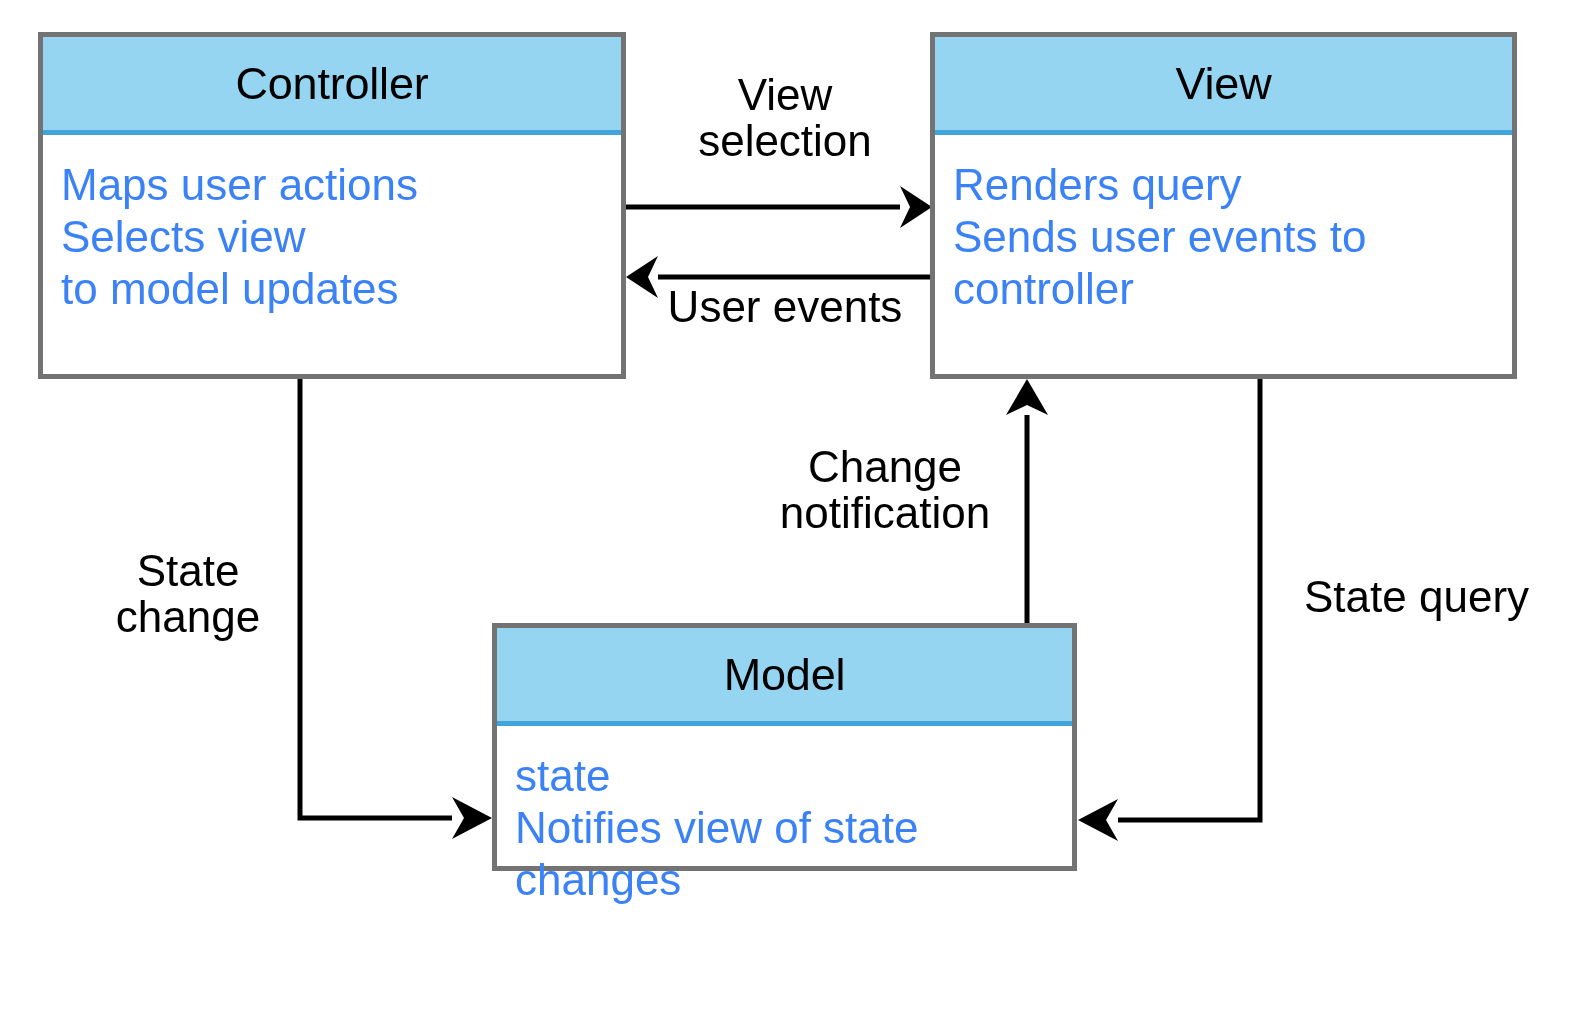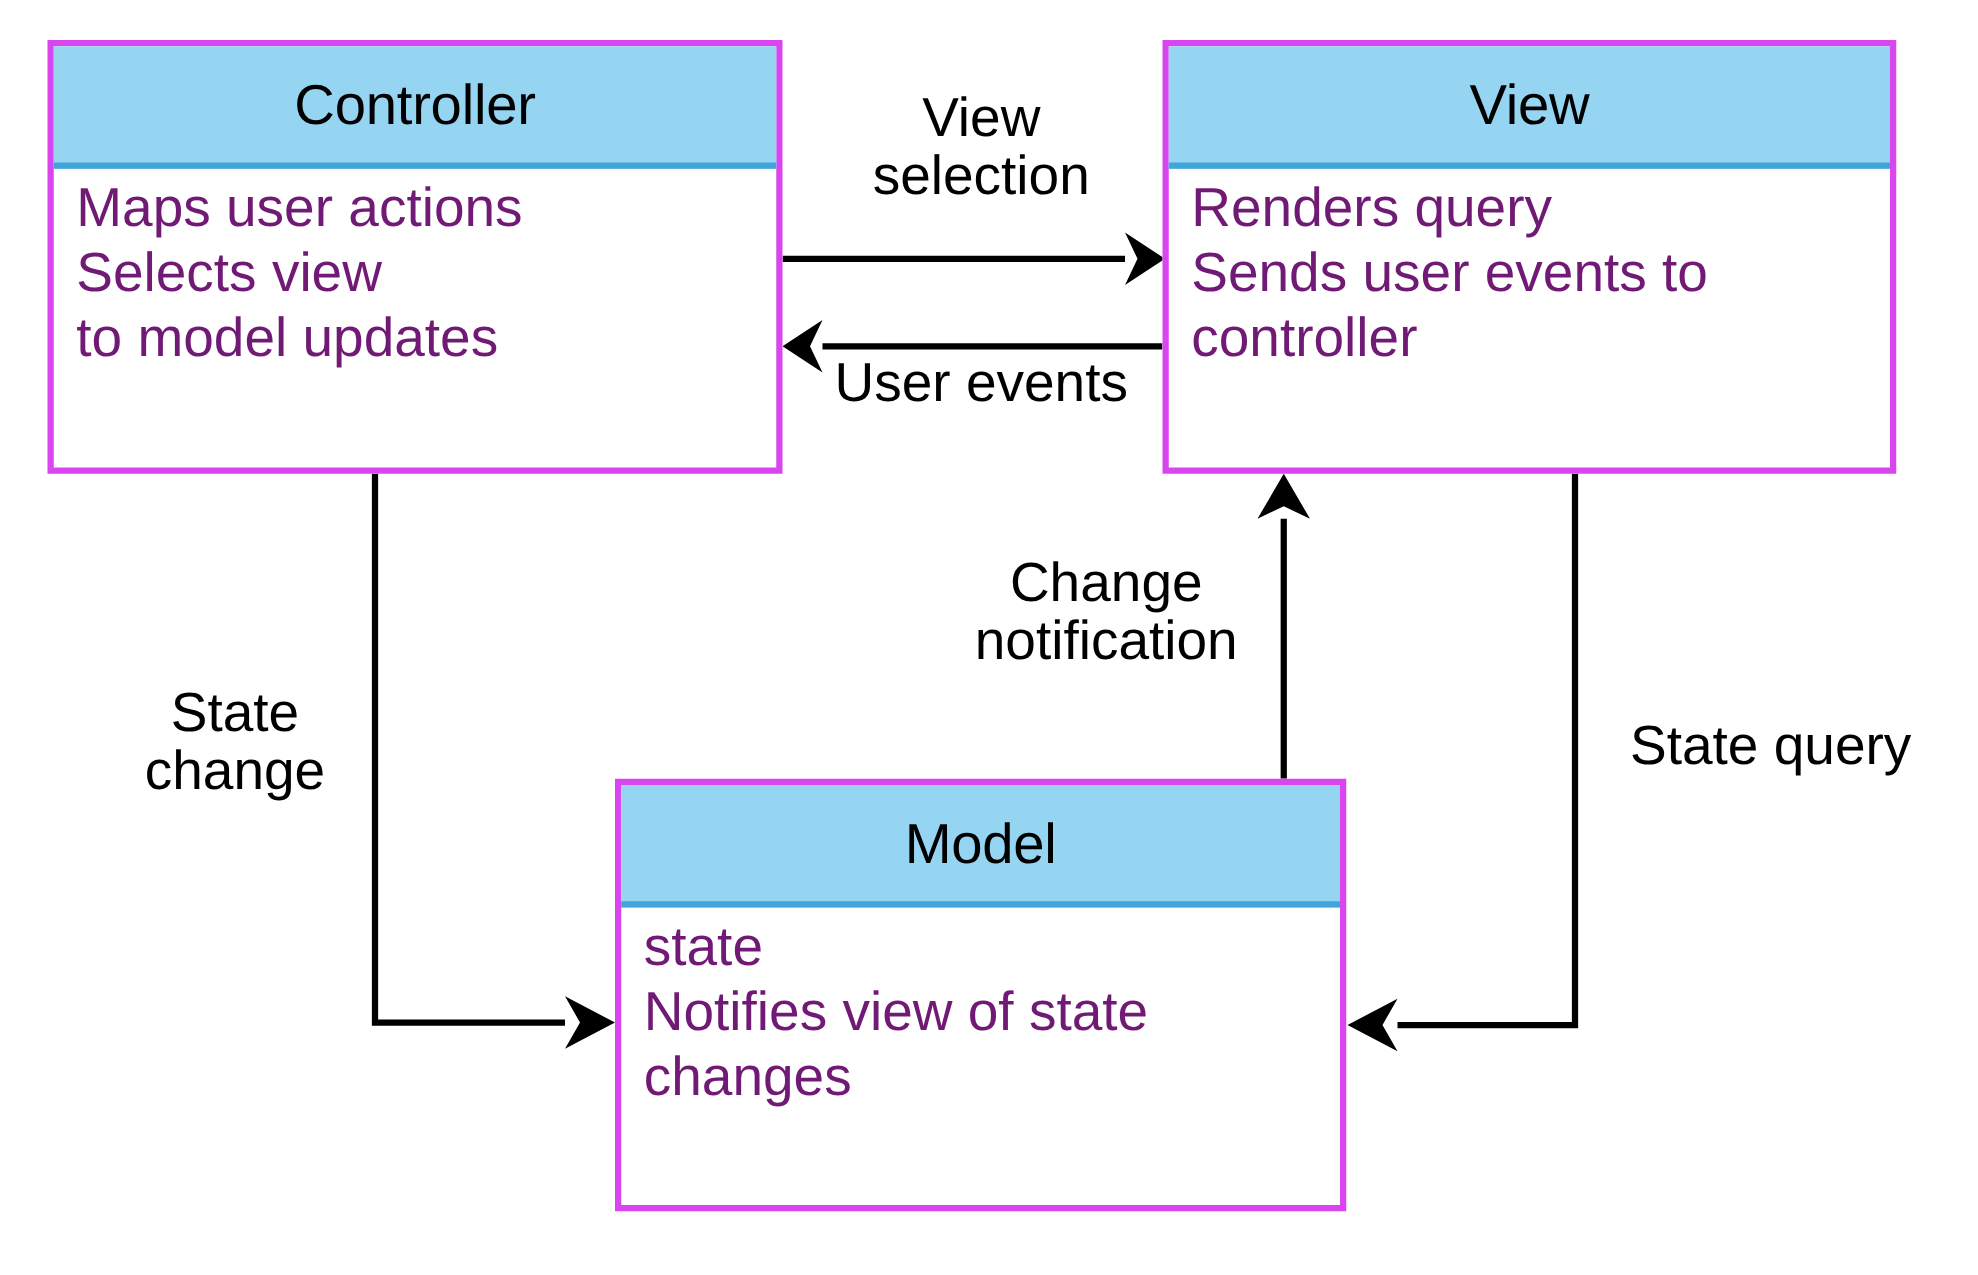--- a/index.html
+++ b/index.html
@@ -15,54 +15,55 @@
     position: relative;
     width: 1582px;
     height: 1020px;
     background: #ffffff;
     overflow: hidden;
   }
   
   .node {
     position: absolute;
     box-sizing: border-box;
-    border: 5px solid #d946ef;
+    border: 5px solid #737373;
     background: #ffffff;
     z-index: 3;
   }
   .node-header {
     box-sizing: border-box;
     background: #95d5f2;
     border-bottom: 5px solid #41a5dc;
     display: flex;
     align-items: center;
     justify-content: center;
     color: #000000;
     font-size: 45px;
     line-height: 1;
     letter-spacing: -0.2px;
   }
   .node-body {
     box-sizing: border-box;
     padding: 6px 14px 6px 18px;
-    color: #701a75;
+    color: #3b82f6;
     font-size: 44px;
     line-height: 1.18;
+    margin-top: 18px;
   }
   .node-body .line {
     white-space: nowrap;
   }
 
   #node-controller { left: 38px;  top: 32px;  width: 588px; height: 347px; }
   #node-controller .node-header { height: 98px; }
 
   #node-view { left: 930px; top: 32px;  width: 587px; height: 347px; }
   #node-view .node-header { height: 98px; }
 
-  #node-model { left: 492px; top: 623px; width: 585px; height: 346px; }
+  #node-model { left: 492px; top: 623px; width: 585px; height: 248px; }
   #node-model .node-header { height: 98px; }
 
   
   #connectors {
     position: absolute;
     left: 0;
     top: 0;
     width: 1582px;
     height: 1020px;
     z-index: 1;

